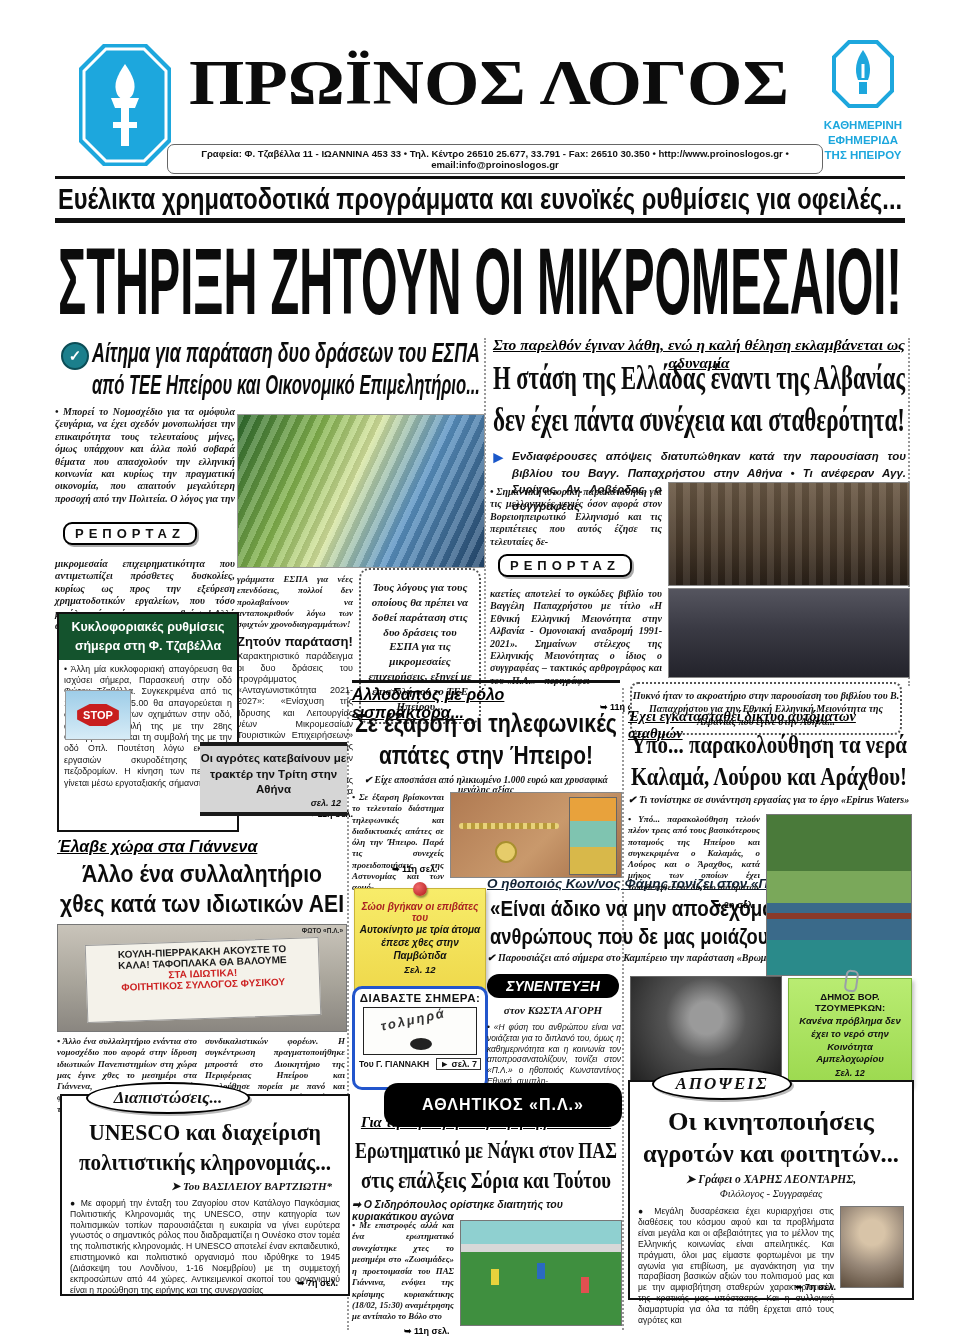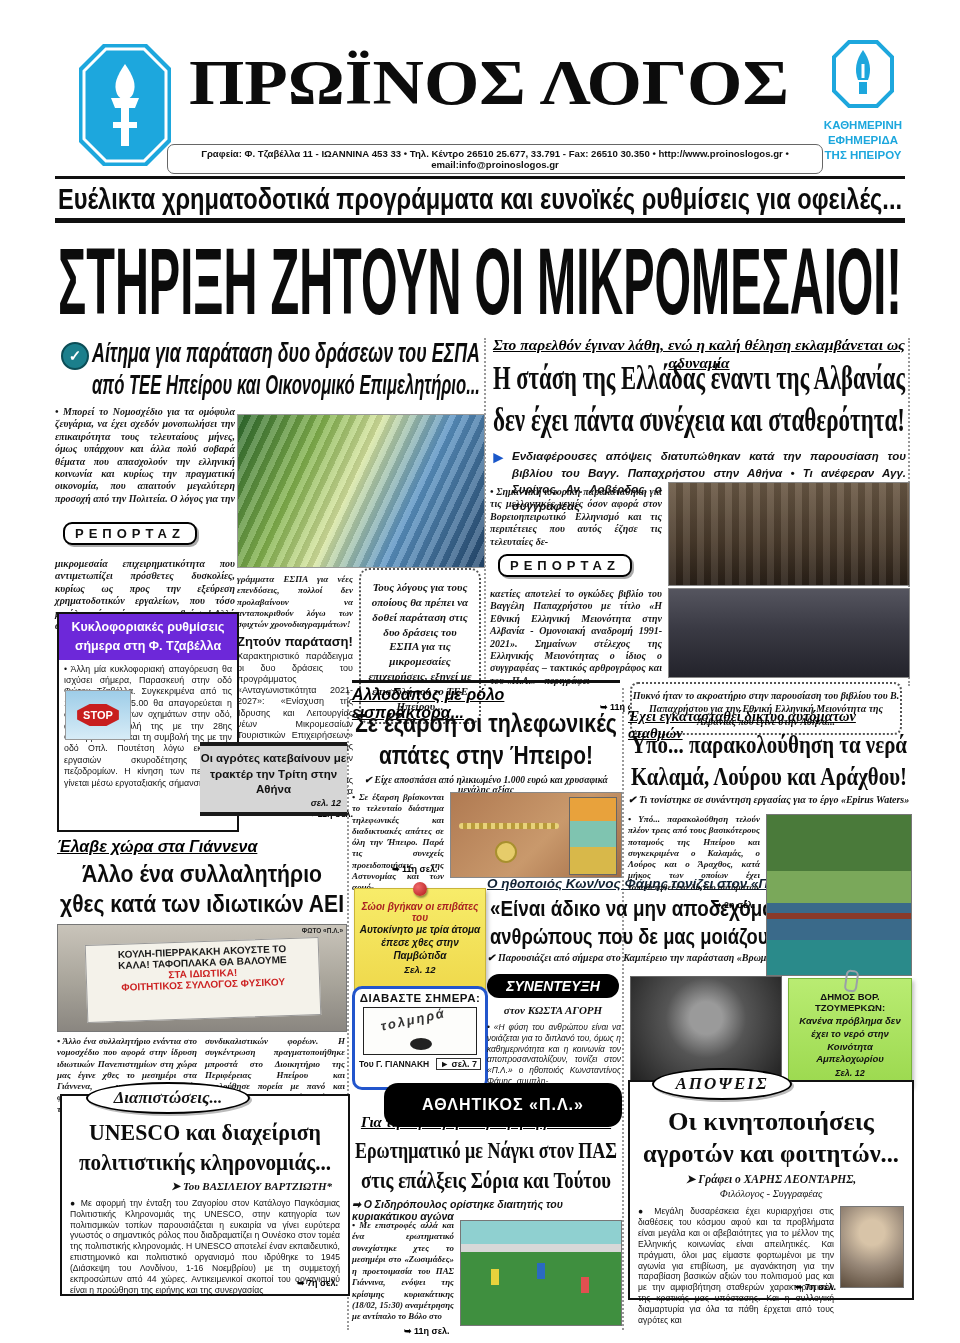--- a/index.html
+++ b/index.html
@@ -95,21 +95,21 @@
       <div class="smtxt jst it b ser">γράμματα ΕΣΠΑ για νέες επενδύσεις, πολλοί δεν προλαβαίνουν να ανταποκριθούν λόγω των σφιχτών χρονοδιαγραμμάτων!</div>
       <div class="b" style="font-size:13px;margin:4px 0 2px;">Ζητούν παράταση!</div>
       <div class="smtxt jst">Χαρακτηριστικό παράδειγμα οι δυο δράσεις του προγράμματος «Ανταγωνιστικότητα 2021-2027»: «Ενίσχυση της Ίδρυσης και Λειτουργίας νέων Μικρομεσαίων Τουριστικών Επιχειρήσεων» και «Ενίσχυση της Ίδρυσης και Λειτουργίας νέων Μικρομεσαίων Επιχειρήσεων». Ως καταληκτική ημερομηνία υπο-</div>
       <div class="jump" style="text-align:right;">➥ 11η σελ.</div>
     </div>
 
     <div class="abs dotbox ser it b ctr" style="left:304px;top:232px;width:106px;height:132px;font-size:11px;line-height:1.35;padding:10px 6px;">Τους λόγους για τους οποίους θα πρέπει να δοθεί παράταση στις δυο δράσεις του ΕΣΠΑ για τις μικρομεσαίες επιχειρήσεις, εξηγεί με επιστολή του το ΤΕΕ Ηπείρου...</div>
   </div>
 
   <div class="abs boxed" style="left:57px;top:612px;width:178px;height:216px;">
-    <div class="b ctr" style="background:#6d28d9;color:#fff;font-size:12.5px;line-height:1.5;padding:4px 2px;">Κυκλοφοριακές ρυθμίσεις σήμερα στη Φ. Τζαβέλλα</div>
+    <div class="b ctr" style="background:#14532d;color:#fff;font-size:12.5px;line-height:1.5;padding:4px 2px;">Κυκλοφοριακές ρυθμίσεις σήμερα στη Φ. Τζαβέλλα</div>
     <div class="abs" style="left:6px;top:76px;width:64px;height:48px;background:linear-gradient(180deg,#9ecde8,#d7ecf7);display:flex;align-items:center;justify-content:center;border:1px solid #999;">
       <span style="background:#c81e1e;color:#fff;font-weight:bold;font-size:11px;padding:5px 6px;clip-path:polygon(30% 0,70% 0,100% 30%,100% 70%,70% 100%,30% 100%,0 70%,0 30%);">STOP</span>
     </div>
     <div class="jst" style="margin:4px 5px;font-size:8.8px;line-height:1.3;">• Άλλη μία κυκλοφοριακή απαγόρευση θα ισχύσει σήμερα, Παρασκευή στην οδό Φώτου Τζαβέλλα. Συγκεκριμένα από τις 12.00 έως τις 15.00 θα απαγορεύεται η διέλευση όλων των οχημάτων στην οδό, από τη συμβολή της με την 28ης Οκτωβρίου έως και τη συμβολή της με την οδό Οπλ. Πουτέτση λόγω εκτέλεσης εργασιών σκυροδέτησης των πεζοδρομίων. Η κίνηση των πεζών θα γίνεται μέσω εργοταξιακής σήμανσης.</div>
   </div>
 
   <div class="abs" style="left:200px;top:742px;width:147px;height:66px;background:#d6d6d6;border-top:4px solid #1a1a1a;border-bottom:4px solid #1a1a1a;">
     <div class="b ctr" style="font-size:11.5px;line-height:1.35;padding-top:5px;">Οι αγρότες κατεβαίνουν με τρακτέρ την Τρίτη στην Αθήνα</div>
     <div class="it b" style="font-size:9px;text-align:right;padding-right:6px;">σελ. 12</div>
   </div>
@@ -201,21 +201,21 @@
     <div class="kick it" style="font-size:13.5px;color:#123;">Ο ηθοποιός Κων/νος Φάμης τονίζει στον «Π.Λ.»:</div>
     <svg class="abs" style="left:0;top:19px;" width="320" height="26" viewBox="0 0 320 26">
       <text x="160" y="21" text-anchor="middle" textLength="314" lengthAdjust="spacingAndGlyphs" font-size="22" font-weight="bold" font-family="Liberation Sans, sans-serif">«Είναι άδικο να μην αποδεχόμαστε</text>
     </svg>
     <svg class="abs" style="left:0;top:47px;" width="320" height="26" viewBox="0 0 320 26">
       <text x="160" y="21" text-anchor="middle" textLength="314" lengthAdjust="spacingAndGlyphs" font-size="22" font-weight="bold" font-family="Liberation Sans, sans-serif">ανθρώπους που δε μας μοιάζουν...»</text>
     </svg>
     <div class="ser it b abs" style="left:0;top:76px;width:320px;font-size:10px;">✔ Παρουσιάζει από σήμερα στο Καμπέρειο την παράσταση «Βρωμιά»</div>
     <div class="abs pill b it" style="left:0;top:98px;width:132px;height:24px;font-size:14px;">ΣΥΝΕΝΤΕΥΞΗ</div>
     <div class="abs ser it b ctr" style="left:0;top:128px;width:132px;font-size:11px;">στον ΚΩΣΤΑ ΑΓΟΡΗ</div>
-    <div class="abs it jst" style="left:0;top:146px;width:134px;font-size:8.4px;line-height:1.28;">• «Η φύση του ανθρώπου είναι να νοιάζεται για το διπλανό του, όμως η καθημερινότητα και η κοινωνία τον αποπροσανατολίζουν, τονίζει στον «Π.Λ.» ο ηθοποιός Κωνσταντίνος Φάμης, συμπλη-</div>
+    <div class="abs it jst" style="left:0;top:146px;width:134px;font-size:8.4px;line-height:1.28;">• «Η φύση του ανθρώπου είναι να νοιάζεται για το διπλανό του, όμως η καθημερινότητα και η κοινωνία τον αποπροσανατολίζουν, τονίζει στον «Π.Λ.» ο ηθοποιός Κωνσταντίνος Εθνική, συμπλη-</div>
     <div class="abs jump" style="left:92px;top:208px;">➥ 4η σελ.</div>
     <div class="abs photo" style="left:143px;top:100px;width:150px;height:108px;background:radial-gradient(circle at 50% 38%,#9a9a9a 0 16%,#555 40%,#1d1d1d 100%);border:1px solid #666;"></div>
   </div>
 
   <div class="abs" style="left:628px;top:708px;width:282px;height:266px;">
     <div class="kick ser" style="font-size:14.5px;">Έχει εγκατασταθεί δίκτυο αυτόματων σταθμών</div>
     <svg class="abs" style="left:0;top:21px;" width="282" height="30" viewBox="0 0 282 30">
       <text x="141" y="24" text-anchor="middle" textLength="276" lengthAdjust="spacingAndGlyphs" font-size="26" font-weight="bold" font-family="Liberation Serif, serif">Υπό... παρακολούθηση τα νερά</text>
     </svg>
     <svg class="abs" style="left:0;top:53px;" width="282" height="30" viewBox="0 0 282 30">

